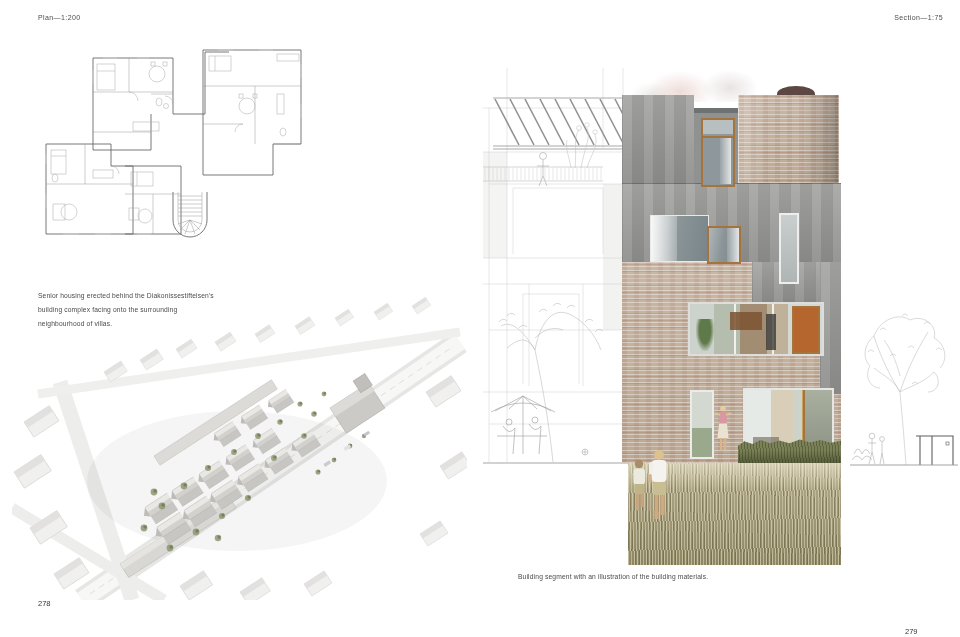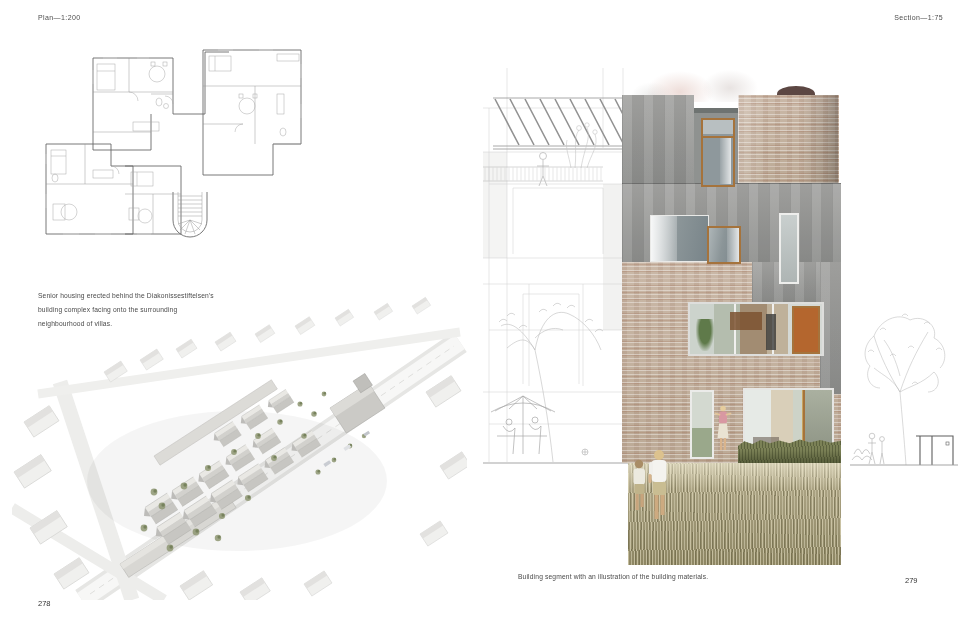--- a/index.html
+++ b/index.html
@@ -388,14 +388,14 @@
     </g>
     <g fill="none" stroke="#5f5f5f" stroke-width="1.1">
       <path d="M66,140 H103 V169 M70,140 V169 M82,140 V169"></path>
       <rect x="96" y="146" width="3" height="3" stroke-width="0.6"></rect>
     </g>
     <path d="M0,169 H108" stroke="#9b9b9b" stroke-width="0.9" fill="none"></path>
   </svg>
 
   <div class="caption" style="left:518px;top:573px;white-space:nowrap;">Building segment with an illustration of the building materials.</div>
 
-  <div class="pagenum" style="left:905px;top:576px;">279</div>
+  <div class="pagenum" style="left:905px;top:627px;">279</div>
 </div>
 
 </body></html>

